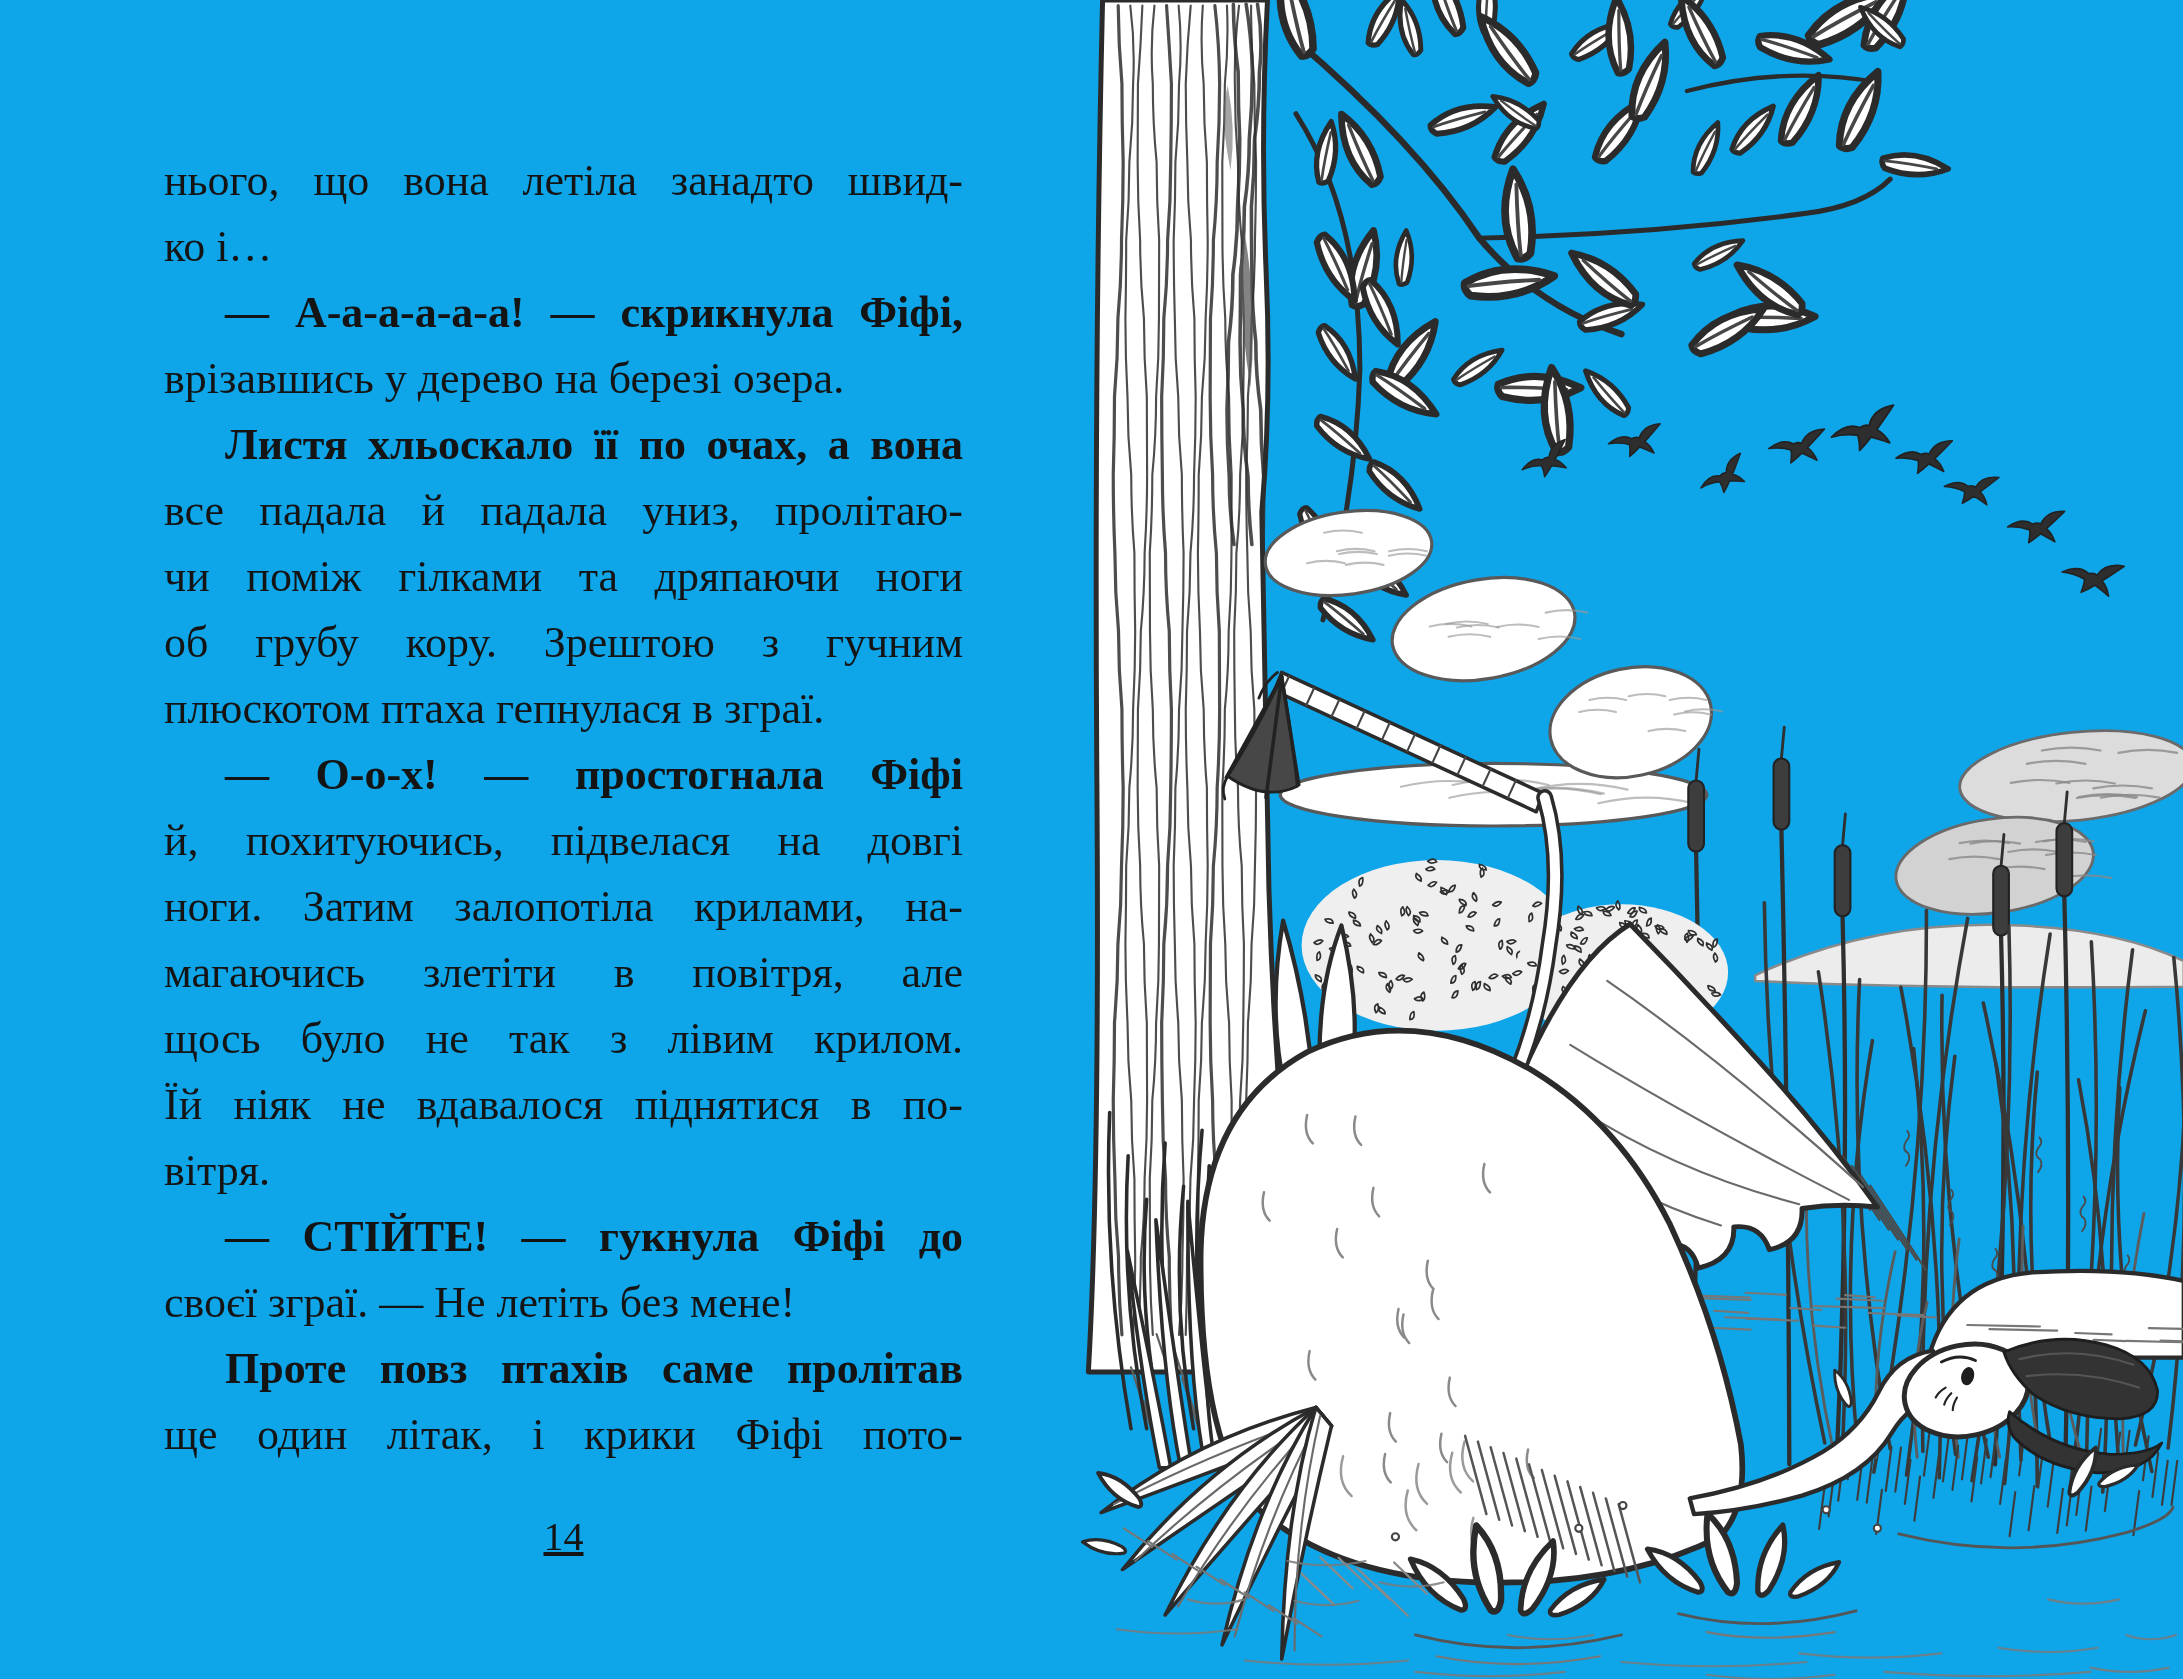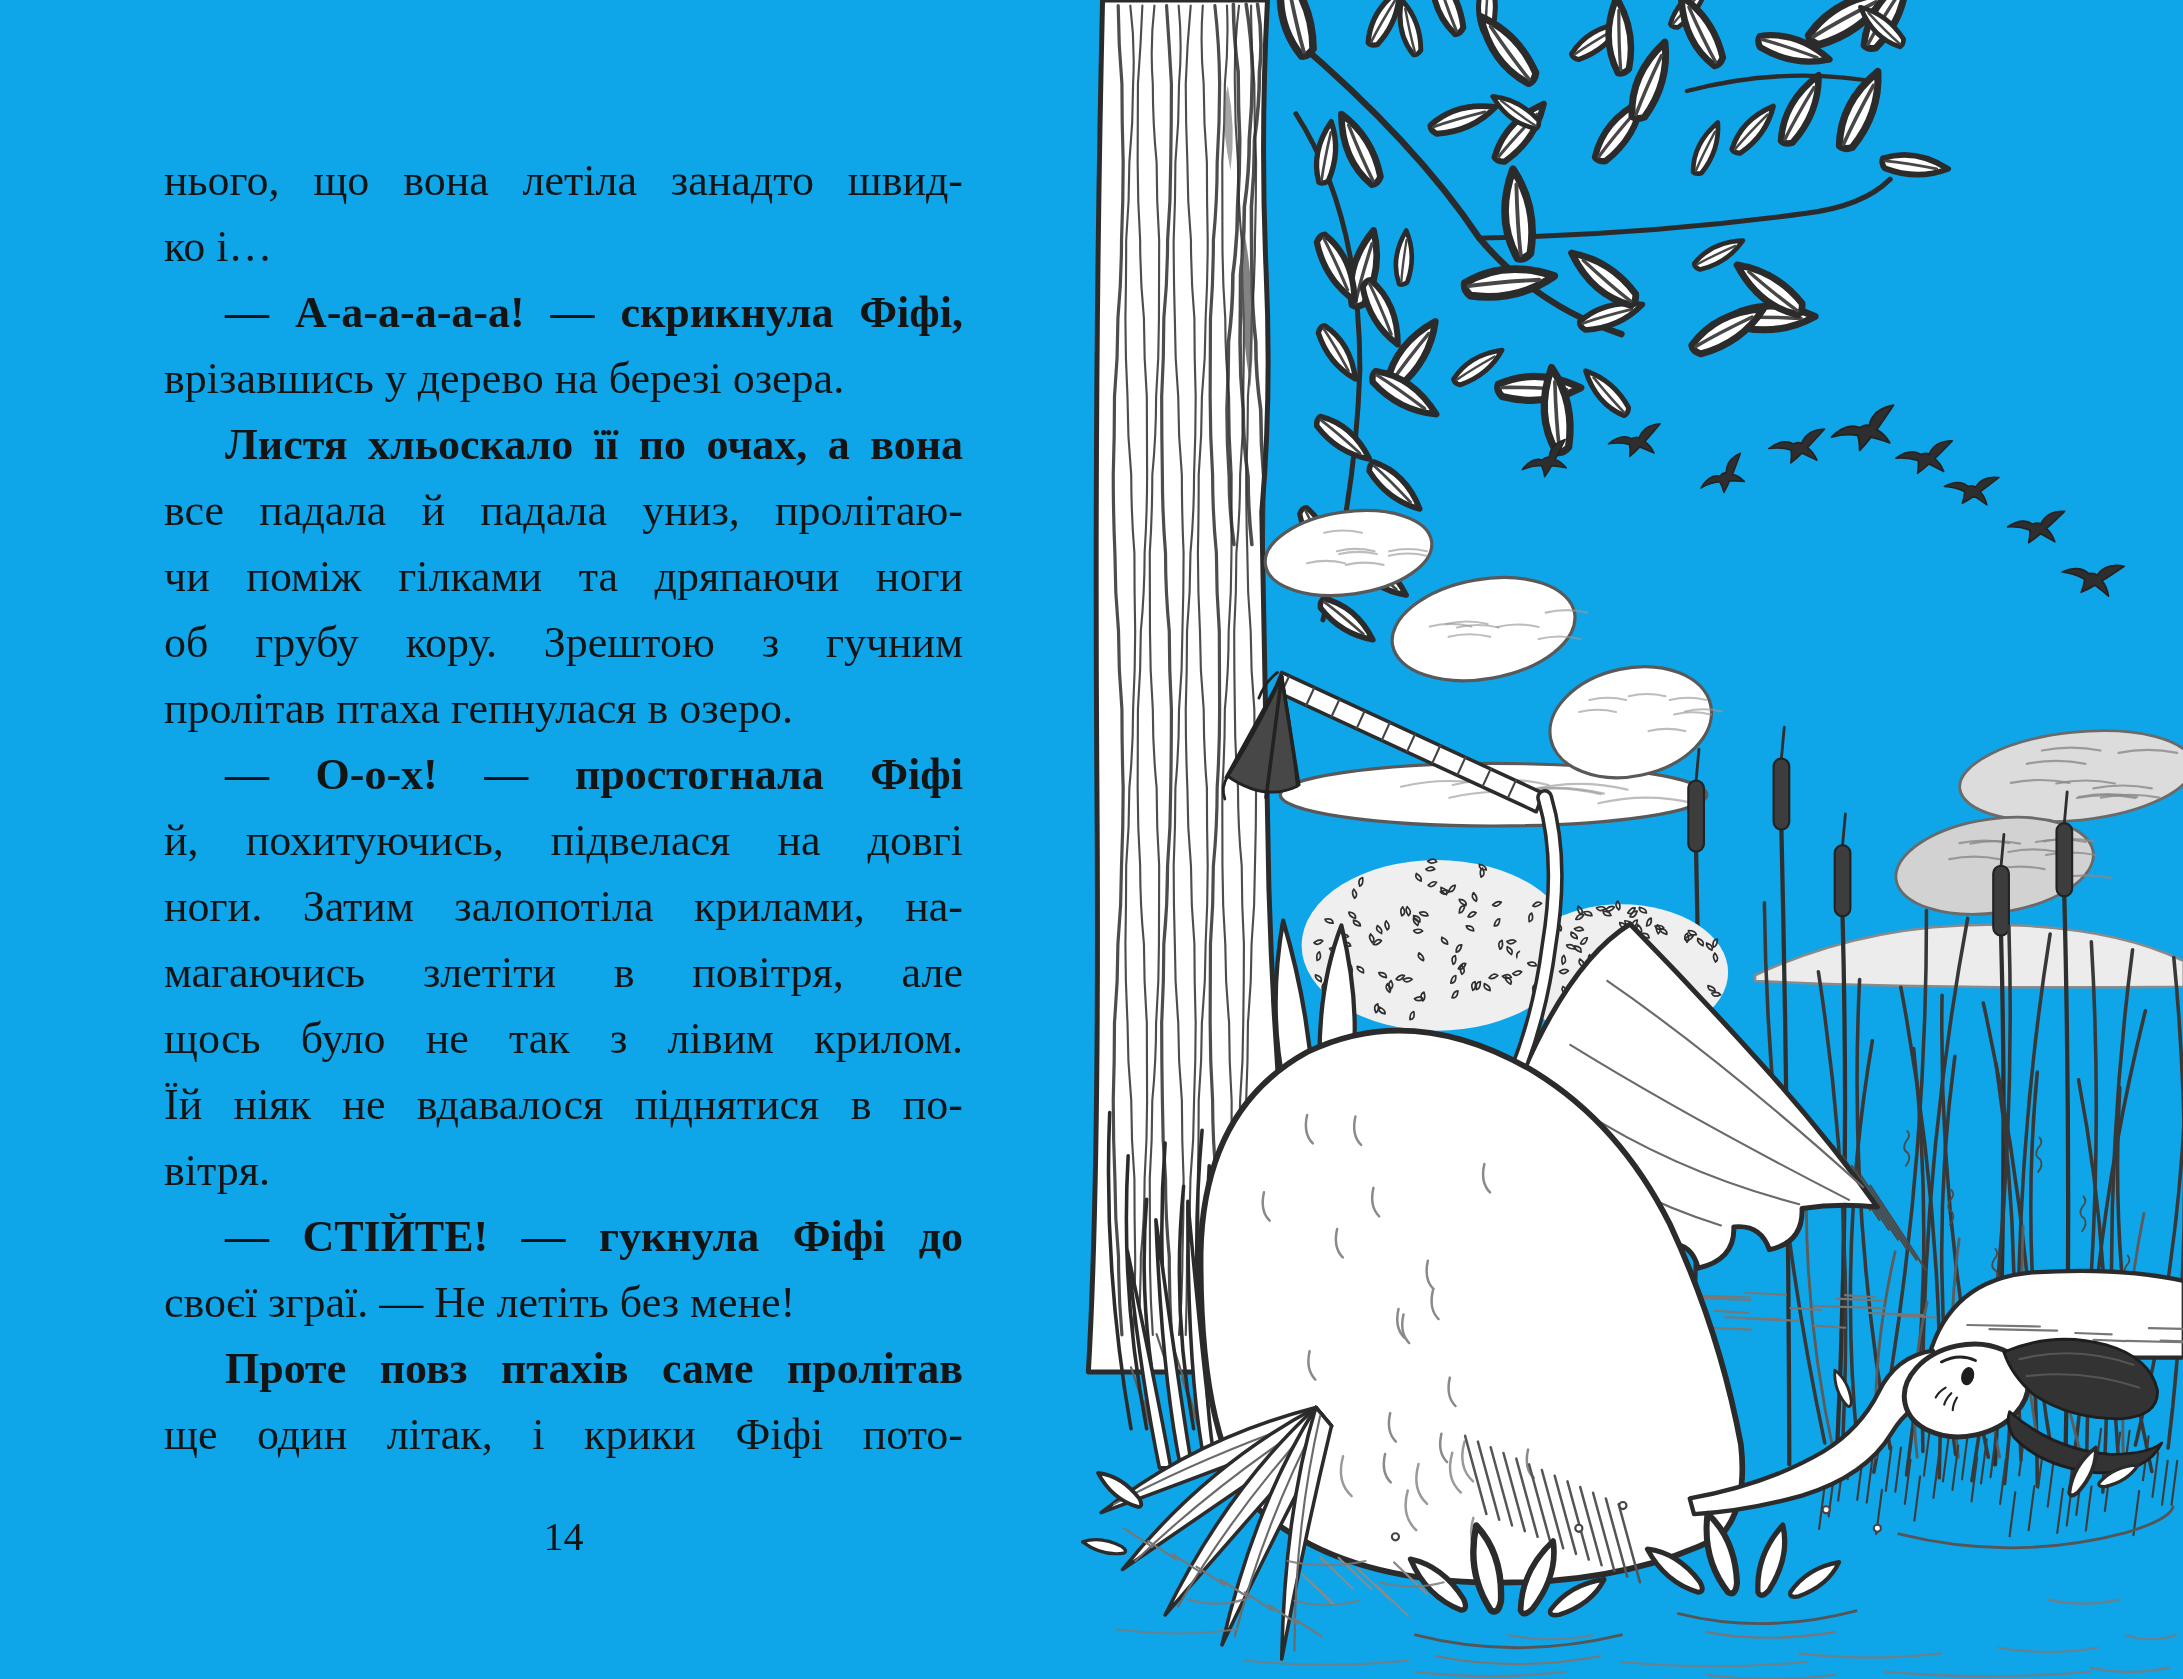--- a/index.html
+++ b/index.html
@@ -10,40 +10,40 @@
   .text-column{
     position:absolute;left:164px;top:148px;width:799px;
     font-size:44px;line-height:66px;
   }
   .text-column p{margin:0;padding:0;text-align:justify;}
   .line.j{text-align-last:justify;}
   .line.end{text-align-last:left;}
   .line.ind{text-indent:61px;font-weight:bold;}
   .page-number{
     position:absolute;left:164px;top:1513px;width:799px;text-align:center;
-    font-size:40px;color:#141414;
+    font-size:40px;color:#141414;text-decoration:underline;
   }
   .illustration{position:absolute;left:1081px;top:0;width:1103px;height:1679px;}
   .illustration *{stroke-linecap:round;stroke-linejoin:round;}
 </style>
 </head>
 <body>
 
 <div class="page">
 
   <main class="text-column">
     <p class="line j">нього, що вона летіла занадто швид-</p>
     <p class="line end">ко і…</p>
     <p class="line j ind">— А-а-а-а-а-а! — скрикнула Фіфі,</p>
     <p class="line end">врізавшись у дерево на березі озера.</p>
     <p class="line j ind">Листя хльоскало її по очах, а вона</p>
     <p class="line j">все падала й падала униз, пролітаю-</p>
     <p class="line j">чи поміж гілками та дряпаючи ноги</p>
     <p class="line j">об грубу кору. Зрештою з гучним</p>
-    <p class="line end">пролітав птаха гепнулася в озеро.</p>
+    <p class="line end">плюскотом птаха гепнулася в зграї.</p>
     <p class="line j ind">— О-о-х! — простогнала Фіфі</p>
     <p class="line j">й, похитуючись, підвелася на довгі</p>
     <p class="line j">ноги. Затим залопотіла крилами, на-</p>
     <p class="line j">магаючись злетіти в повітря, але</p>
     <p class="line j">щось було не так з лівим крилом.</p>
     <p class="line j">Їй ніяк не вдавалося піднятися в по-</p>
     <p class="line end">вітря.</p>
     <p class="line j ind">— СТІЙТЕ! — гукнула Фіфі до</p>
     <p class="line end">своєї зграї. — Не летіть без мене!</p>
     <p class="line j ind">Проте повз птахів саме пролітав</p>

